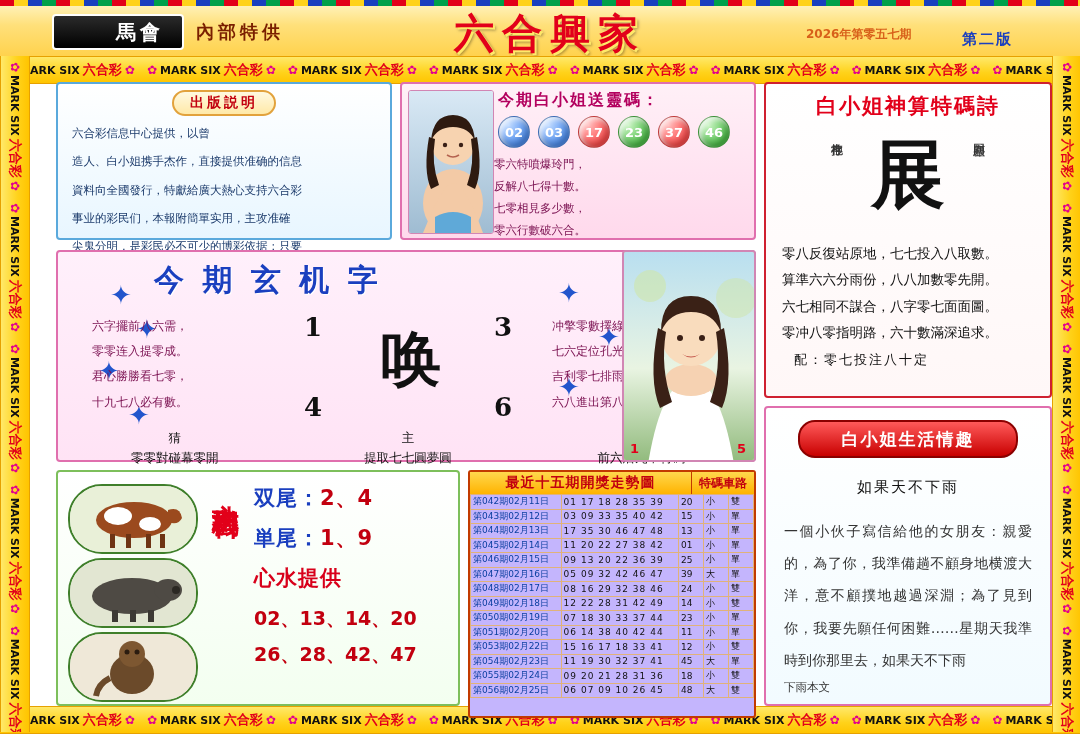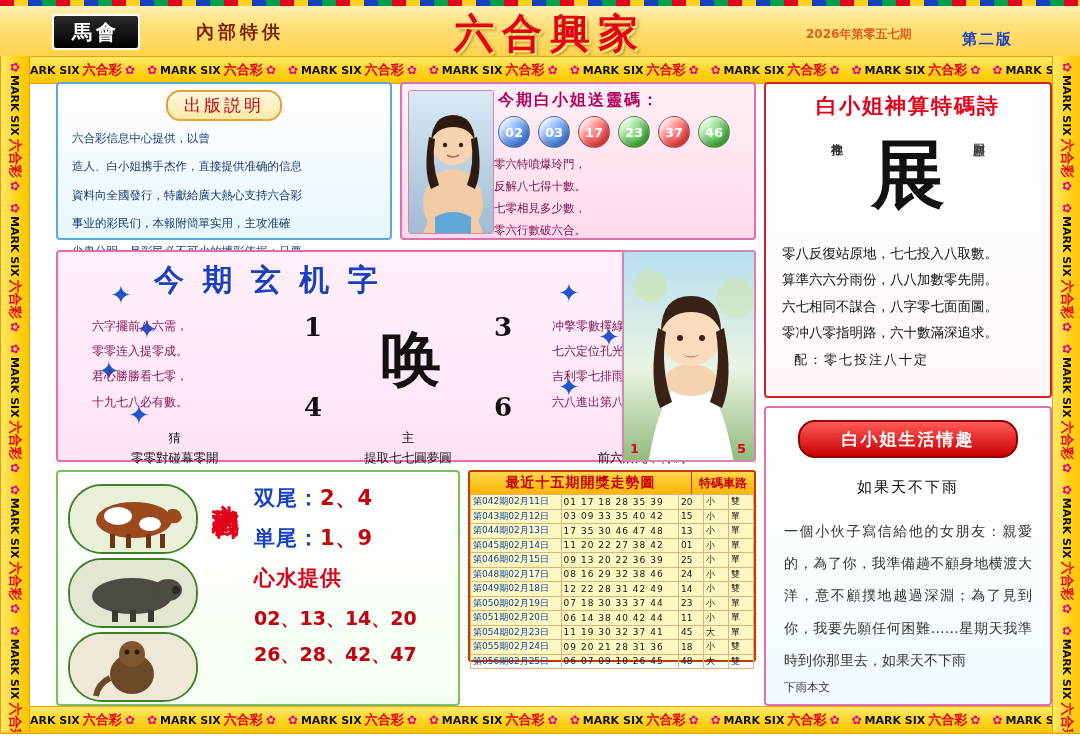--- a/index.html
+++ b/index.html
@@ -40,39 +40,39 @@
   .frame-right .vert-strip{transform:rotate(90deg) translateY(-28px);}
 
   
   .masthead{position:absolute;left:0;top:0;width:1080px;height:56px;
     background:linear-gradient(#fff6c9,#ffe07a 45%,#ffd24d);
     border-bottom:2px solid #d99a00;}
   .mh-stripe{position:absolute;left:0;top:0;width:1080px;height:6px;
      background:repeating-linear-gradient(90deg,#e2001a 0 14px,#ffd21a 14px 28px,#1a3fbf 28px 42px,#00a04a 42px 56px);}
   .logo-box{position:absolute;left:52px;top:14px;width:84px;height:32px;
     background:linear-gradient(#2b2b2b,#000);border:2px solid #fff;border-radius:4px;
-    color:#fff;font-size:20px;font-weight:bold;display:flex;align-items:center;justify-content:center;letter-spacing:4px;}
+    color:#fff;font-size:20px;font-weight:bold;display:flex;align-items:center;justify-content:center;letter-spacing:4px;padding-left:44px;}
   .mh-sub{position:absolute;left:196px;top:20px;font-size:18px;font-weight:bold;color:#7a1f00;letter-spacing:4px;}
   .mh-title{position:absolute;left:400px;top:6px;width:300px;text-align:center;
     font-family:"DejaVu Serif","Liberation Serif",serif;font-size:40px;font-weight:bold;
     color:#e2001a;letter-spacing:8px;text-shadow:2px 2px 0 #ffe96a,3px 3px 3px rgba(0,0,0,.35);}
   .mh-issue{position:absolute;left:806px;top:26px;font-size:12px;color:#d8601a;font-weight:bold;}
   .mh-edition{position:absolute;left:962px;top:30px;font-size:15px;font-weight:bold;color:#1a3fbf;letter-spacing:2px;}
 
   
   .content{position:absolute;left:28px;top:82px;width:1024px;height:624px;}
 
   .panel{position:absolute;box-sizing:border-box;}
 
   
   .p-note{left:28px;top:0;width:336px;height:158px;
     background:linear-gradient(#ffffff,#e8f6ff);border:2px solid #5aa9dc;border-radius:4px;}
   .p-note .hdr{text-align:center;margin-top:6px;}
   .p-note .hdr span{display:inline-block;padding:2px 16px;border:2px solid #e2a23c;border-radius:14px;
-     background:linear-gradient(#fff9e0,#ffe9a8);color:#c2000f;font-weight:normal;font-size:17px;letter-spacing:3px;}
+     background:linear-gradient(#fff9e0,#ffe9a8);color:#c2000f;font-weight:bold;font-size:14px;letter-spacing:3px;}
   .p-note p{margin:7px 14px 0;font-size:11.5px;line-height:1.85;color:#1b3a6b;text-align:justify;}
 
   
   .p-lucky{left:372px;top:0;width:356px;height:158px;
     background:linear-gradient(#fff0f7,#ffd9ec);border:2px solid #e06fae;border-radius:4px;}
   .p-lucky .title{margin:6px 0 0 96px;font-size:16px;font-weight:bold;color:#b3005e;letter-spacing:2px;}
   .balls{position:absolute;left:96px;top:32px;display:flex;gap:8px;}
   .ball{width:30px;height:30px;border-radius:50%;display:flex;align-items:center;justify-content:center;
     font-size:13px;font-weight:bold;color:#222;border:1px solid rgba(0,0,0,.25);
     box-shadow:inset -3px -4px 6px rgba(0,0,0,.25),inset 3px 3px 5px rgba(255,255,255,.8);}
@@ -123,22 +123,22 @@
   .animal-box{position:absolute;left:10px;width:126px;height:66px;border:2px solid #3f7f2a;border-radius:34px;overflow:hidden;background:#eaf7e2;}
   .vert-title{position:absolute;left:150px;top:10px;font-size:27px;font-weight:bold;color:#e2001a;line-height:1.28;
     writing-mode:vertical-rl;text-orientation:upright;font-family:"DejaVu Serif","Liberation Serif",serif;letter-spacing:2px;}
   .tips{position:absolute;left:196px;top:12px;width:200px;}
   .tip-row{font-size:21px;color:#1a3fbf;font-weight:bold;margin-bottom:12px;letter-spacing:1px;}
   .tip-row .val{color:#c2000f;}
   .tip-head{font-size:21px;font-weight:bold;color:#d8001a;margin:10px 0 8px;letter-spacing:1px;}
   .tip-nums{font-size:19px;color:#c2000f;font-weight:bold;line-height:1.9;}
 
   
-  .p-trend{left:440px;top:388px;width:288px;height:192px;
-    background:#fef9c3;border:2px solid #c23a00;border-radius:3px;}
+  .p-trend{left:440px;top:388px;width:288px;height:248px;
+    background:#c4b5fd;border:2px solid #c23a00;border-radius:3px;}
   .trend-hdr{display:flex;height:22px;}
   .trend-hdr .main{flex:1;background:linear-gradient(#ffd84d,#ffb300);color:#c2000f;font-size:14px;font-weight:bold;
     display:flex;align-items:center;justify-content:center;letter-spacing:1px;border-right:1px solid #c23a00;}
   .trend-hdr .sub{width:62px;background:linear-gradient(#ffd84d,#ffb300);color:#c2000f;font-size:12px;font-weight:bold;
     display:flex;align-items:center;justify-content:center;}
   table.trend{border-collapse:collapse;width:100%;font-size:9px;color:#111;}
   table.trend td{border:1px solid #e0b27a;padding:0 2px;height:13.5px;white-space:nowrap;}
   table.trend td.issue{color:#0a3fa0;text-align:left;}
   table.trend td.nums{text-align:left;letter-spacing:1px;}
   table.trend td.sx,table.trend td.bs{width:20px;}
@@ -566,20 +566,27 @@
               <td class="bs">單</td>
             </tr>
             <tr>
               <td class="issue">第046期02月15日</td>
               <td class="nums">09  13  20  22  36  39</td>
               <td class="sx">25</td>
               <td class="bs">小</td>
               <td class="bs">單</td>
             </tr>
             <tr>
+              <td class="issue">第047期02月16日</td>
+              <td class="nums">05  09  32  42  46  47</td>
+              <td class="sx">39</td>
+              <td class="bs">大</td>
+              <td class="bs">單</td>
+            </tr>
+            <tr>
               <td class="issue">第048期02月17日</td>
               <td class="nums">08  16  29  32  38  46</td>
               <td class="sx">24</td>
               <td class="bs">小</td>
               <td class="bs">雙</td>
             </tr>
             <tr>
               <td class="issue">第049期02月18日</td>
               <td class="nums">12  22  28  31  42  49</td>
               <td class="sx">14</td>
@@ -592,20 +599,27 @@
               <td class="sx">23</td>
               <td class="bs">小</td>
               <td class="bs">單</td>
             </tr>
             <tr>
               <td class="issue">第051期02月20日</td>
               <td class="nums">06  14  38  40  42  44</td>
               <td class="sx">11</td>
               <td class="bs">小</td>
               <td class="bs">單</td>
+            </tr>
+            <tr>
+              <td class="issue">第053期02月22日</td>
+              <td class="nums">15  16  17  18  33  41</td>
+              <td class="sx">12</td>
+              <td class="bs">小</td>
+              <td class="bs">雙</td>
             </tr>
             <tr>
               <td class="issue">第054期02月23日</td>
               <td class="nums">11  19  30  32  37  41</td>
               <td class="sx">45</td>
               <td class="bs">大</td>
               <td class="bs">單</td>
             </tr>
             <tr>
               <td class="issue">第055期02月24日</td>

